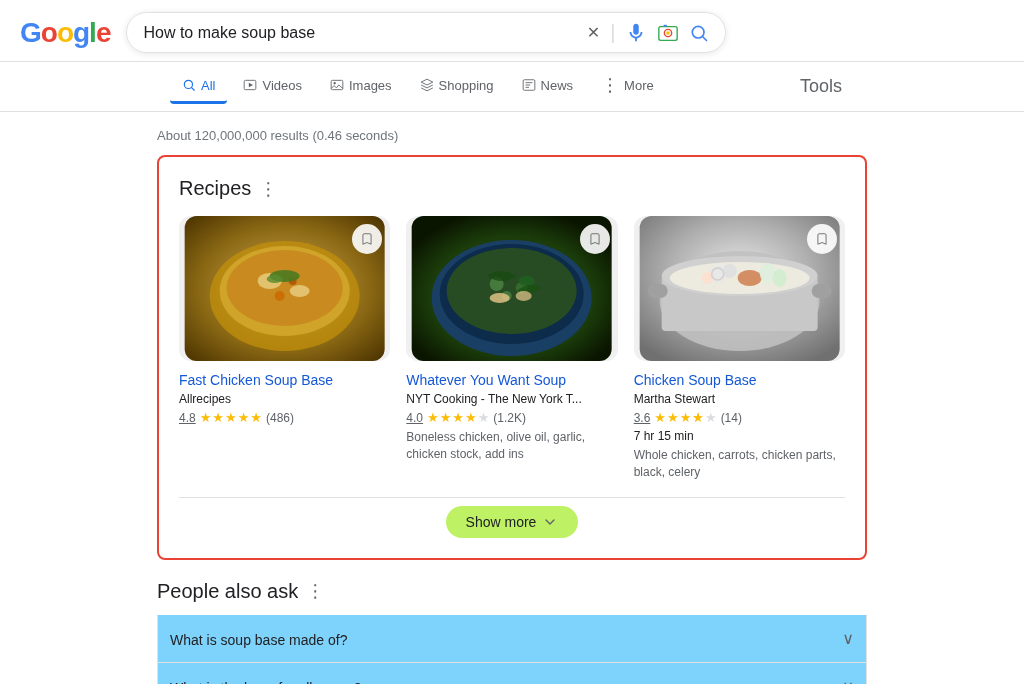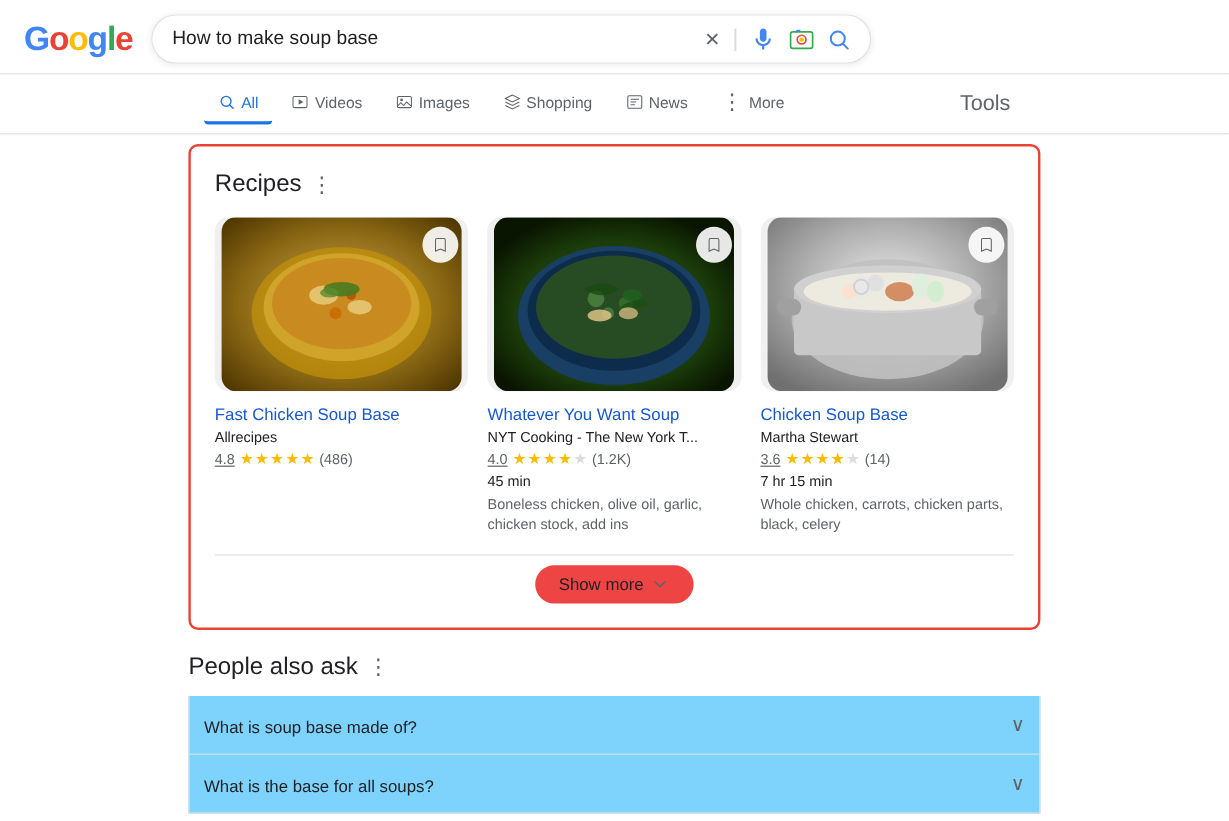--- a/index.html
+++ b/index.html
@@ -236,21 +236,21 @@
       align-items: center;
       justify-content: center;
       padding-top: 8px;
       border-top: 1px solid #e0e0e0;
     }
 
     .show-more-btn {
       display: flex;
       align-items: center;
       gap: 6px;
-      background: #ef4444;
+      background: #bef264;
       border: none;
       border-radius: 20px;
       padding: 8px 20px;
       cursor: pointer;
       font-size: 14px;
       color: #202124;
     }
 
     
     .people-also-ask {
@@ -373,20 +373,21 @@
   <div class="nav-item">
     <span style="font-size:18px; color:#5f6368;">⋮</span>
     <span>More</span>
   </div>
   <div class="nav-tools">
     <span>Tools</span>
   </div>
 </div>
 
 <div class="results-area">
+  <div class="result-stats">About 120,000,000 results (0.46 seconds)</div>
 
   <div class="recipes-card">
     <div class="recipes-header">
       <span class="recipes-title">Recipes</span>
       <span class="three-dots">⋮</span>
     </div>
 
     <div class="recipe-cards-row">
 
       <div class="recipe-card">
@@ -475,21 +476,20 @@
           <span class="rating-num">4.0</span>
           <div class="stars">
             <span class="star">★</span>
             <span class="star">★</span>
             <span class="star">★</span>
             <span class="star">★</span>
             <span class="star empty">★</span>
           </div>
           <span class="review-count">(1.2K)</span>
         </div>
-        <div class="recipe-time">45 min</div>
         <div class="recipe-ingredients">Boneless chicken, olive oil, garlic, chicken stock, add ins</div>
       </div>
 
       <div class="recipe-card">
         <div class="recipe-image-container">
           <svg width="100%" height="145" viewBox="0 0 200 145">
             <defs>
               <radialGradient id="bg3" cx="50%" cy="40%" r="70%">
                 <stop offset="0%" style="stop-color:#e8e8e8"></stop>
                 <stop offset="50%" style="stop-color:#b0b0b0"></stop>

